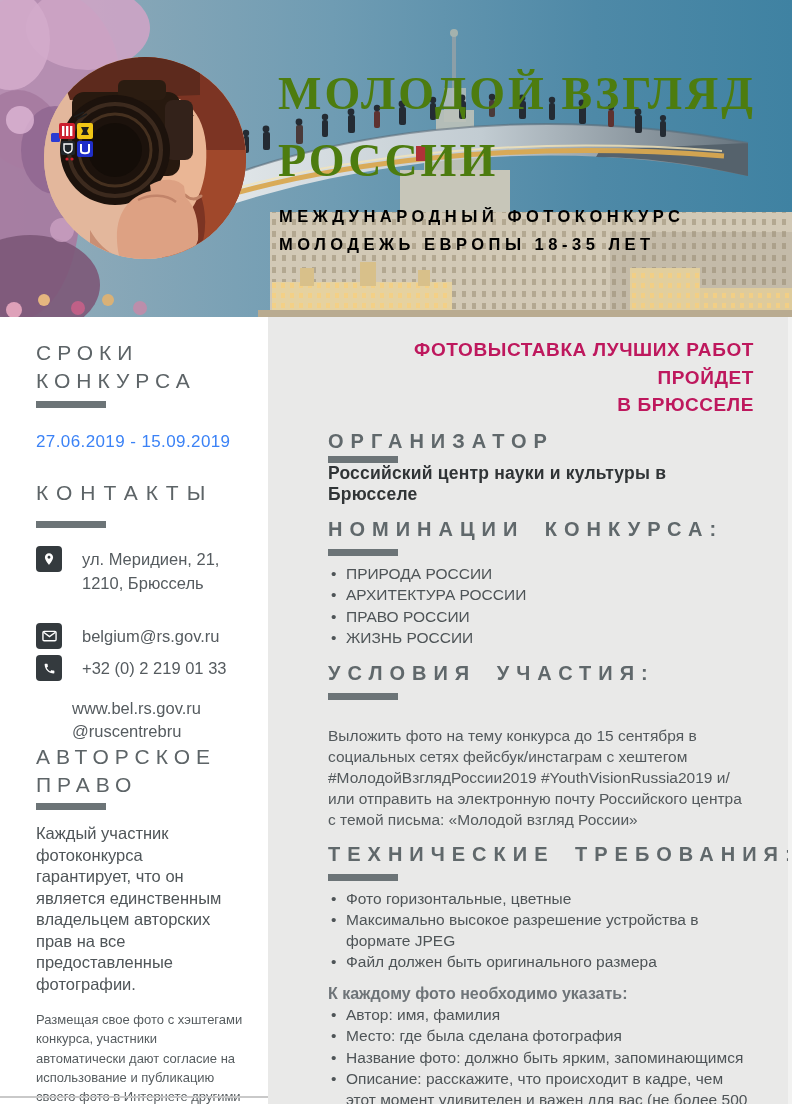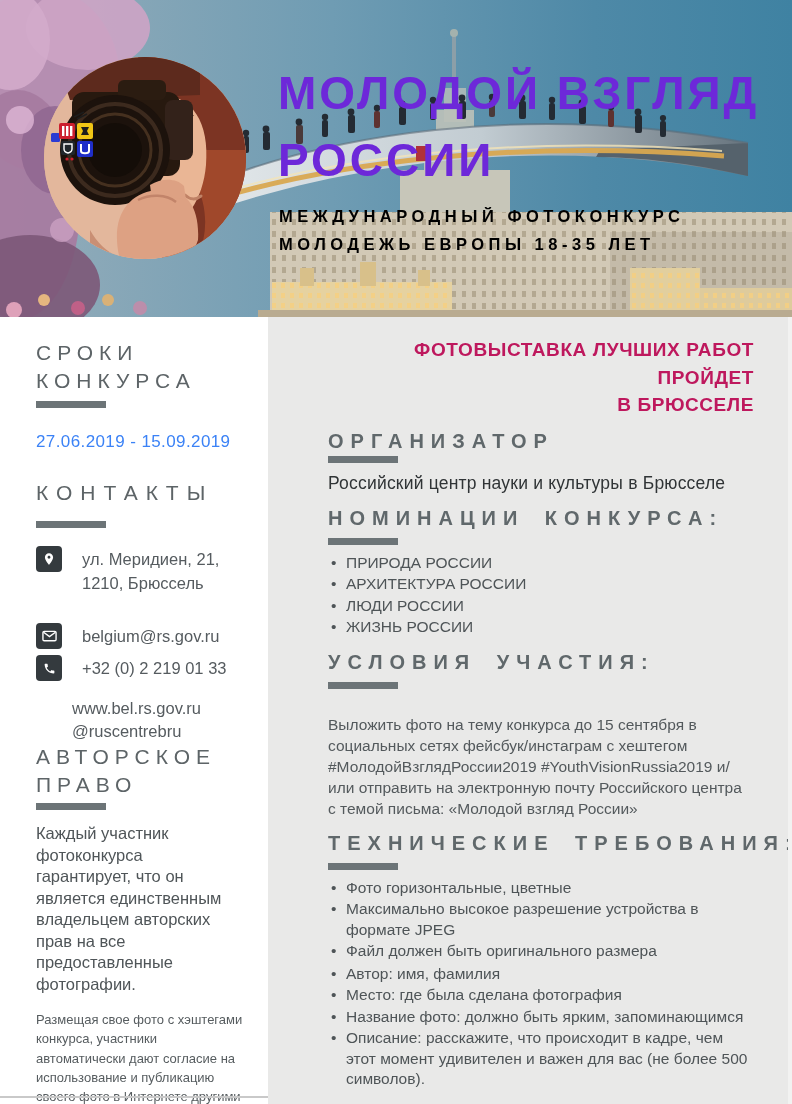--- a/index.html
+++ b/index.html
@@ -1,22 +1,22 @@
 <!DOCTYPE html>
 <html lang="ru"><head>
 <meta charset="utf-8">
 <style>
   html,body{margin:0;padding:0;background:#888;}
   .page{position:relative;width:792px;height:1104px;background:#ffffff;overflow:hidden;
         font-family:"Liberation Sans",sans-serif;margin:0 auto;}
   
   .hero{position:absolute;left:0;top:0;width:792px;height:317px;overflow:hidden;}
   .hero svg{display:block;}
-  .hero-title{position:absolute;left:278px;top:60px;color:#6d28d9;font-weight:bold;
-              font-size:46px;letter-spacing:3px;line-height:67px;white-space:nowrap;}
+  .hero-title{position:absolute;left:278px;top:60px;color:#4d7c0f;font-weight:bold;
+              font-size:46px;letter-spacing:3px;line-height:67px;white-space:nowrap;font-family:Liberation Serif, serif;}
   .hero-sub{position:absolute;left:279px;top:202px;color:#000000;font-weight:bold;
             font-size:16.5px;letter-spacing:4.5px;line-height:28px;white-space:nowrap;}
   
   .sidebar{position:absolute;left:0;top:317px;width:268px;bottom:0;background:#ffffff;
            box-sizing:border-box;padding:22px 20px 0 36px;}
   .main{position:absolute;left:268px;top:317px;right:4px;bottom:0;background:#e9e9e8;
         box-sizing:border-box;padding:19px 36px 0 60px;}
   .right-strip{position:absolute;right:0;top:317px;width:4px;bottom:0;background:#f2f2f1;}
   .sidebar-edge{position:absolute;left:0;top:1096px;width:268px;height:2px;background:#c9c9c9;}
   
@@ -29,21 +29,21 @@
   .contact-text{margin-left:20px;color:#555b5f;font-size:16.5px;line-height:24px;padding-top:1px;}
   .sb-links{margin-left:36px;margin-top:16px;color:#555b5f;font-size:16.5px;line-height:23px;}
   .sb-body{margin-top:13px;color:#4f5558;font-size:16.5px;line-height:21.5px;width:206px;}
   .sb-note{margin-top:15px;color:#565c5f;font-size:13px;line-height:19.3px;width:212px;}
   .mt-sec{margin-top:27px;}
   
   .banner{color:#be185d;font-size:19px;font-weight:bold;text-align:right;line-height:27.5px;
           letter-spacing:.6px;margin:0 0 0 -14px;width:440px;}
   .m-h{color:#60686b;font-size:20px;font-weight:bold;letter-spacing:7px;word-spacing:8px;
        margin-top:13px;white-space:nowrap;}
-  .org-name{margin-top:10px;color:#303436;font-size:17.5px;font-weight:normal;letter-spacing:.2px;}
+  .org-name{color:#303436;font-size:17.5px;font-weight:bold;letter-spacing:.2px;}
   .m-list{list-style:none;margin:8px 0 0 0;padding:0;color:#4e5457;font-size:15.5px;line-height:20.5px;}
   .m-list li{position:relative;padding-left:18px;margin-bottom:1px;}
   .m-list li::before{content:"•";position:absolute;left:3px;top:0;color:#4e5457;}
   .m-par{margin-top:25px;color:#53595c;font-size:15.5px;line-height:21px;width:424px;}
   .m-bold{margin-top:12px;color:#6e7478;font-size:16px;font-weight:bold;}
   .w424{width:424px;}
 </style>
 </head>
 <body>
 
@@ -331,36 +331,37 @@
 
     <div class="m-h" style="margin-top:11px;">ОРГАНИЗАТОР</div>
     <div class="bar" style="margin-top:3px;"></div>
     <div class="org-name">Российский центр науки и культуры в Брюсселе</div>
 
     <div class="m-h">НОМИНАЦИИ КОНКУРСА:</div>
     <div class="bar" style="margin-top:8px;"></div>
     <ul class="m-list">
       <li>ПРИРОДА РОССИИ</li>
       <li>АРХИТЕКТУРА РОССИИ</li>
-      <li>ЛЮДИ РОССИИ</li>
+      <li>ПРАВО РОССИИ</li>
       <li>ЖИЗНЬ РОССИИ</li>
     </ul>
 
     <div class="m-h">УСЛОВИЯ УЧАСТИЯ:</div>
     <div class="bar" style="margin-top:8px;"></div>
     <div class="m-par">Выложить фото на тему конкурса до 15 сентября в социальных сетях фейсбук/инстаграм с хештегом #МолодойВзглядРоссии2019 #YouthVisionRussia2019 и/или отправить на электронную почту Российского центра с темой письма: «Молодой взгляд России»</div>
 
     <div class="m-h">ТЕХНИЧЕСКИЕ ТРЕБОВАНИЯ:</div>
     <div class="bar" style="margin-top:8px;"></div>
     <ul class="m-list w424">
       <li>Фото горизонтальные, цветные</li>
       <li>Максимально высокое разрешение устройства в формате JPEG</li>
       <li>Файл должен быть оригинального размера</li>
     </ul>
 
+    <div class="m-bold">К каждому фото необходимо указать:</div>
     <ul class="m-list w424" style="margin-top:2px;">
       <li>Автор: имя, фамилия</li>
       <li>Место: где была сделана фотография</li>
       <li>Название фото: должно быть ярким, запоминающимся</li>
       <li>Описание: расскажите, что происходит в кадре, чем этот момент удивителен и важен для вас (не более 500 символов).</li>
     </ul>
   </section>
 
   <div class="right-strip"></div>
   <div class="sidebar-edge"></div>

